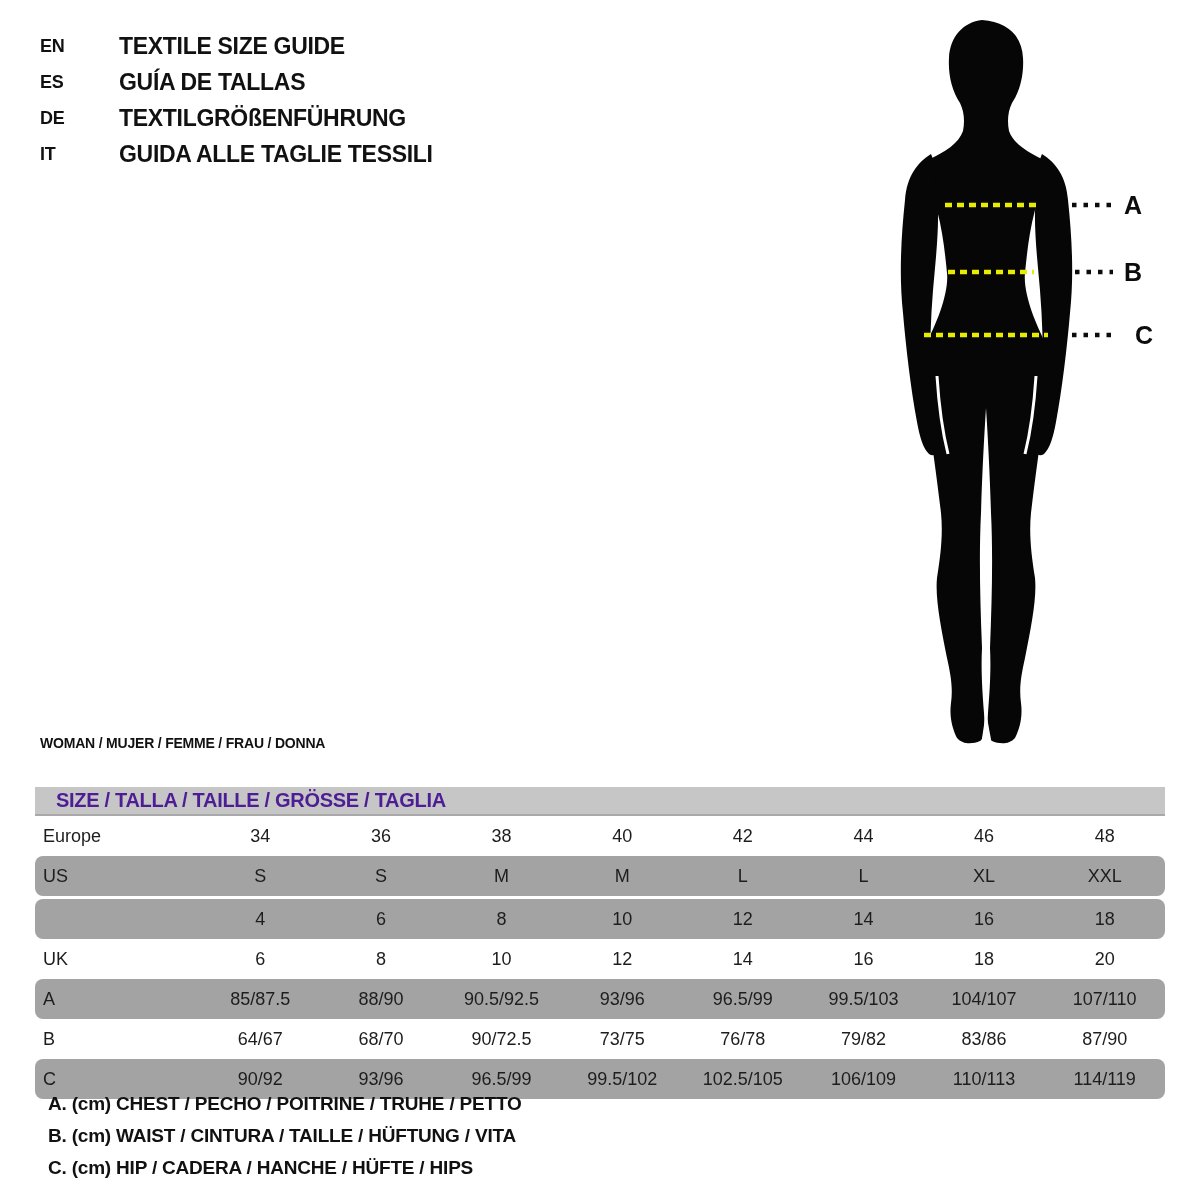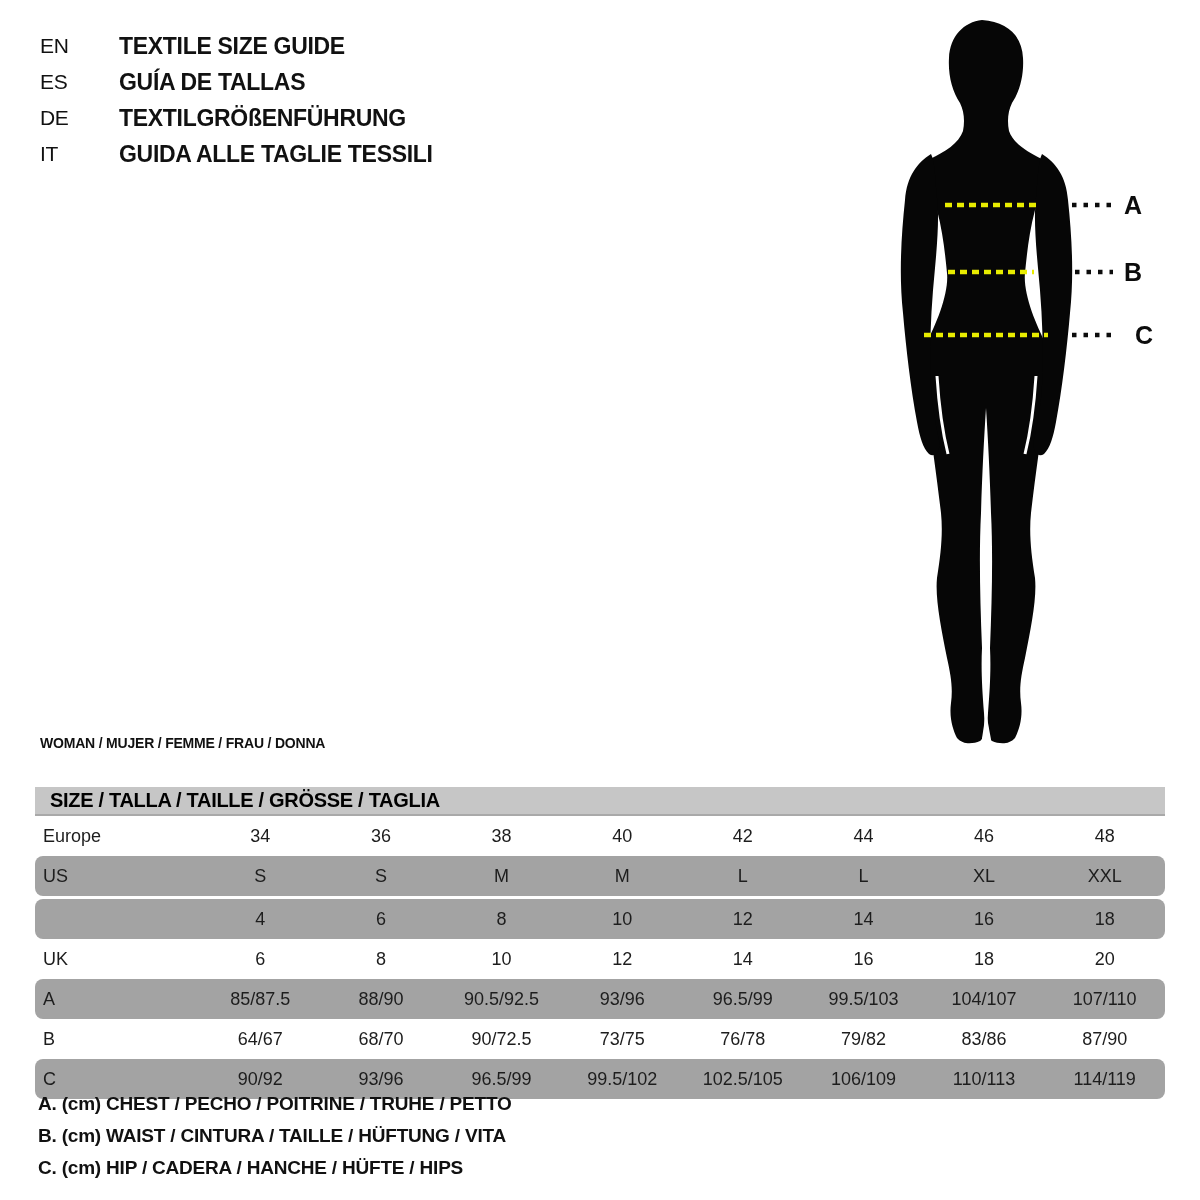--- a/index.html
+++ b/index.html
@@ -3,42 +3,42 @@
 <meta charset="utf-8">
 <style>
   html,body{margin:0;padding:0;background:#fff;}
   .canvas{
     position:relative;width:1200px;height:1200px;background:#ffffff;
     font-family:"Liberation Sans", sans-serif;color:#111;overflow:hidden;
   }
   
   .langs{position:absolute;left:40px;top:28px;}
   .lang-row{display:flex;height:36px;align-items:center;}
-  .lang-code{width:79px;font-size:21px;font-weight:normal;letter-spacing:-0.3px;}
+  .lang-code{width:79px;font-size:18px;font-weight:bold;letter-spacing:-0.3px;}
   .lang-label{font-size:23px;font-weight:bold;letter-spacing:-0.3px;white-space:nowrap;}
   
   .figure-svg{position:absolute;left:885px;top:8px;width:230px;height:745px;}
   .marker{position:absolute;left:1124px;width:40px;font-size:25px;font-weight:bold;color:#0c0c0c;}
   .marker.a{top:191px;}
   .marker.b{top:258px;}
   .marker.c{top:321px;}
   
   .section-title{position:absolute;left:40px;top:735px;font-size:14px;font-weight:bold;letter-spacing:-0.2px;}
   
   .size-table{position:absolute;left:35px;top:787px;width:1130px;font-size:18px;color:#1d1d1d;}
   .t-header{height:29px;background:#c6c6c6;border-bottom:2px solid #a9a9a9;
-    display:flex;align-items:center;padding-left:15px;box-sizing:border-box;
-    font-weight:bold;font-size:20px;color:#000000;letter-spacing:-0.3px;}
+    display:flex;align-items:center;padding-left:21px;box-sizing:border-box;
+    font-weight:bold;font-size:20px;color:#4c1d95;letter-spacing:-0.3px;}
   .t-row{display:flex;height:40px;align-items:center;}
   .t-row.striped{background:#a3a3a3;border-radius:8px;}
   .t-spacer{height:3px;background:#ffffff;}
   .rl{width:165px;padding-left:8px;box-sizing:border-box;white-space:nowrap;}
   .c{flex:1;text-align:center;white-space:nowrap;}
   
-  .legend{position:absolute;left:38px;top:1088px;}
+  .legend{position:absolute;left:48px;top:1088px;}
   .legend-line{font-size:19px;font-weight:bold;line-height:32px;letter-spacing:-0.2px;white-space:nowrap;}
 </style>
 </head>
 <body>
 
 <div class="canvas">
 
   <div class="langs">
     <div class="lang-row">
       <span class="lang-code">EN</span>

